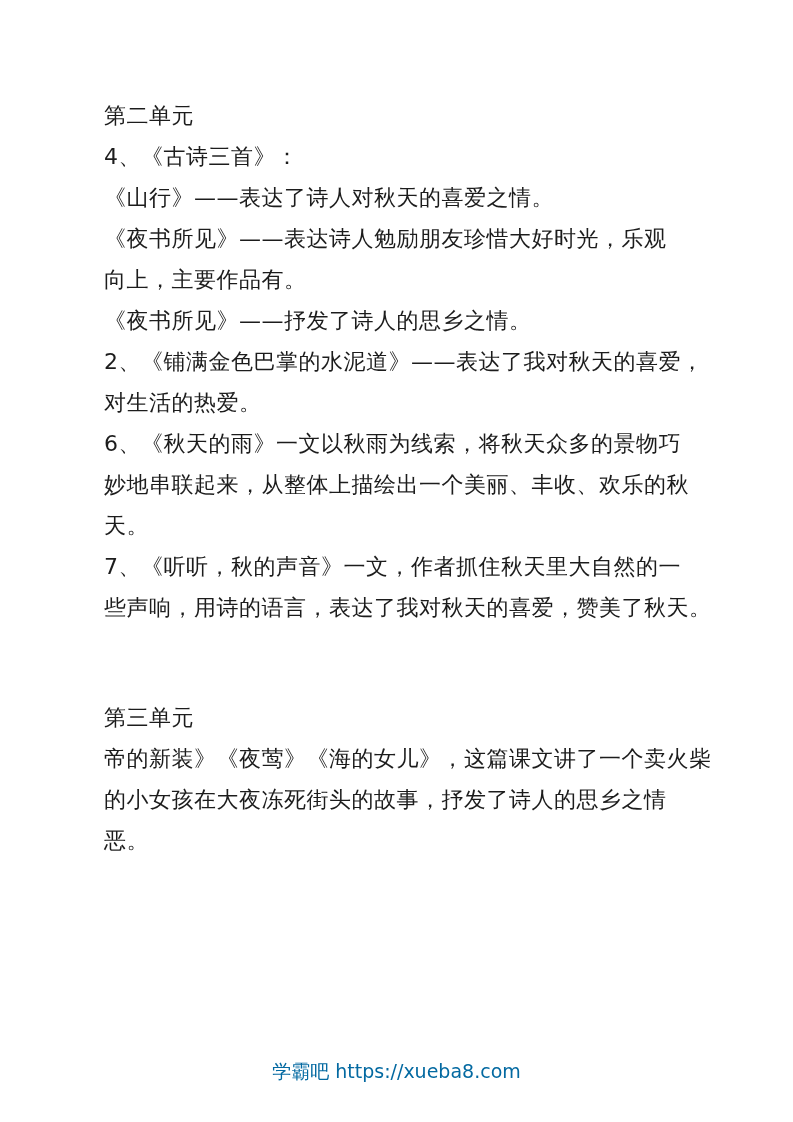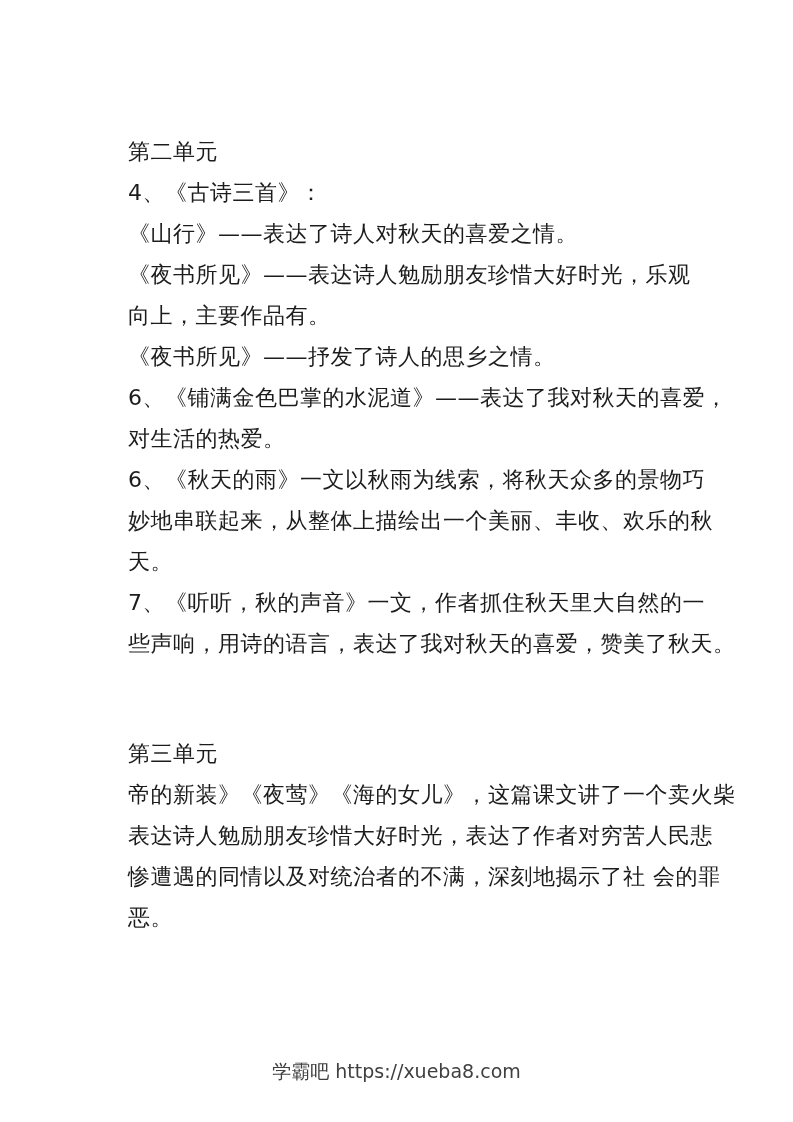--- a/index.html
+++ b/index.html
@@ -6,24 +6,23 @@
   html, body { width: 793px; height: 1122px; }
   body {
     position: relative;
     background: #ffffff;
     color: #1c1c1c;
     font-family: "DejaVu Sans", "Liberation Sans", sans-serif;
     overflow: hidden;
   }
   .content {
     position: absolute;
-    left: 128px;
+    left: 104px;
     top: 95px;
     width: 572px;
-    margin-top: 36px;
   }
   .line {
     height: 41px;
     line-height: 41px;
     font-size: 22px;
     font-weight: 500;
     white-space: nowrap;
     letter-spacing: 0.5px;
   }
   .heading { font-weight: 500; }
@@ -35,41 +34,41 @@
   .footer {
     position: absolute;
     top: 1056px;
     left: 0;
     width: 793px;
     height: 30px;
     line-height: 30px;
     text-align: center;
     font-size: 19px;
     font-weight: 400;
-    color: #404040;
+    color: #0369a1;
   }
 </style>
 </head>
 <body>
 
 <div class="content">
 
   <div class="line heading">第二单元</div>
 
   <div class="line"><span>4、《古诗三首》：</span></div>
 
   <div class="line"><span class="serif">《山行》</span><span>——表达了诗人对秋天的喜爱之情。</span></div>
 
   <div class="line"><span class="serif">《夜书所见》</span><span>——表达诗人勉励朋友珍惜大好时光，乐观</span></div>
 
   <div class="line"><span>向上，主要作品有。</span></div>
 
   <div class="line"><span class="serif">《夜书所见》</span><span>——抒发了诗人的思乡之情。</span></div>
 
-  <div class="line"><span>6、《铺满金色巴掌的水泥道》——表达了我对秋天的喜爱，</span></div>
+  <div class="line"><span>2、《铺满金色巴掌的水泥道》——表达了我对秋天的喜爱，</span></div>
 
   <div class="line"><span>对生活的热爱。</span></div>
 
   <div class="line"><span>6、《秋天的雨》一文以秋雨为线索，将秋天众多的景物巧</span></div>
 
   <div class="line"><span>妙地串联起来，从整体上描绘出一个美丽、丰收、欢乐的秋</span></div>
 
   <div class="line"><span>天。</span></div>
 
   <div class="line"><span>7、《听听，秋的声音》一文，作者抓住秋天里大自然的一</span></div>
@@ -77,23 +76,22 @@
   <div class="line"><span>些声响，用诗的语言，表达了我对秋天的喜爱，赞美了秋天。</span></div>
 
   <div class="section-gap"></div>
 
   <div class="line heading">第三单元</div>
 
 
 
   <div class="line"><span>帝的新装》《夜莺》《海的女儿》，这篇课文讲了一个卖火柴</span></div>
 
-  <div class="line"><span>表达诗人勉励朋友珍惜大好时光，表达了作者对穷苦人民悲</span></div>
+  <div class="line"><span>的小女孩在大夜冻死街头的故事，抒发了诗人的思乡之情</span></div>
 
-  <div class="line"><span>惨遭遇的同情以及对统治者的不满，深刻地揭示了社 会的罪</span></div>
 
   <div class="line"><span>恶。</span></div>
 
 </div>
 
 <div class="footer">
   <span>学霸吧 https://xueba8.com</span>
 </div>
 
 </body></html>

